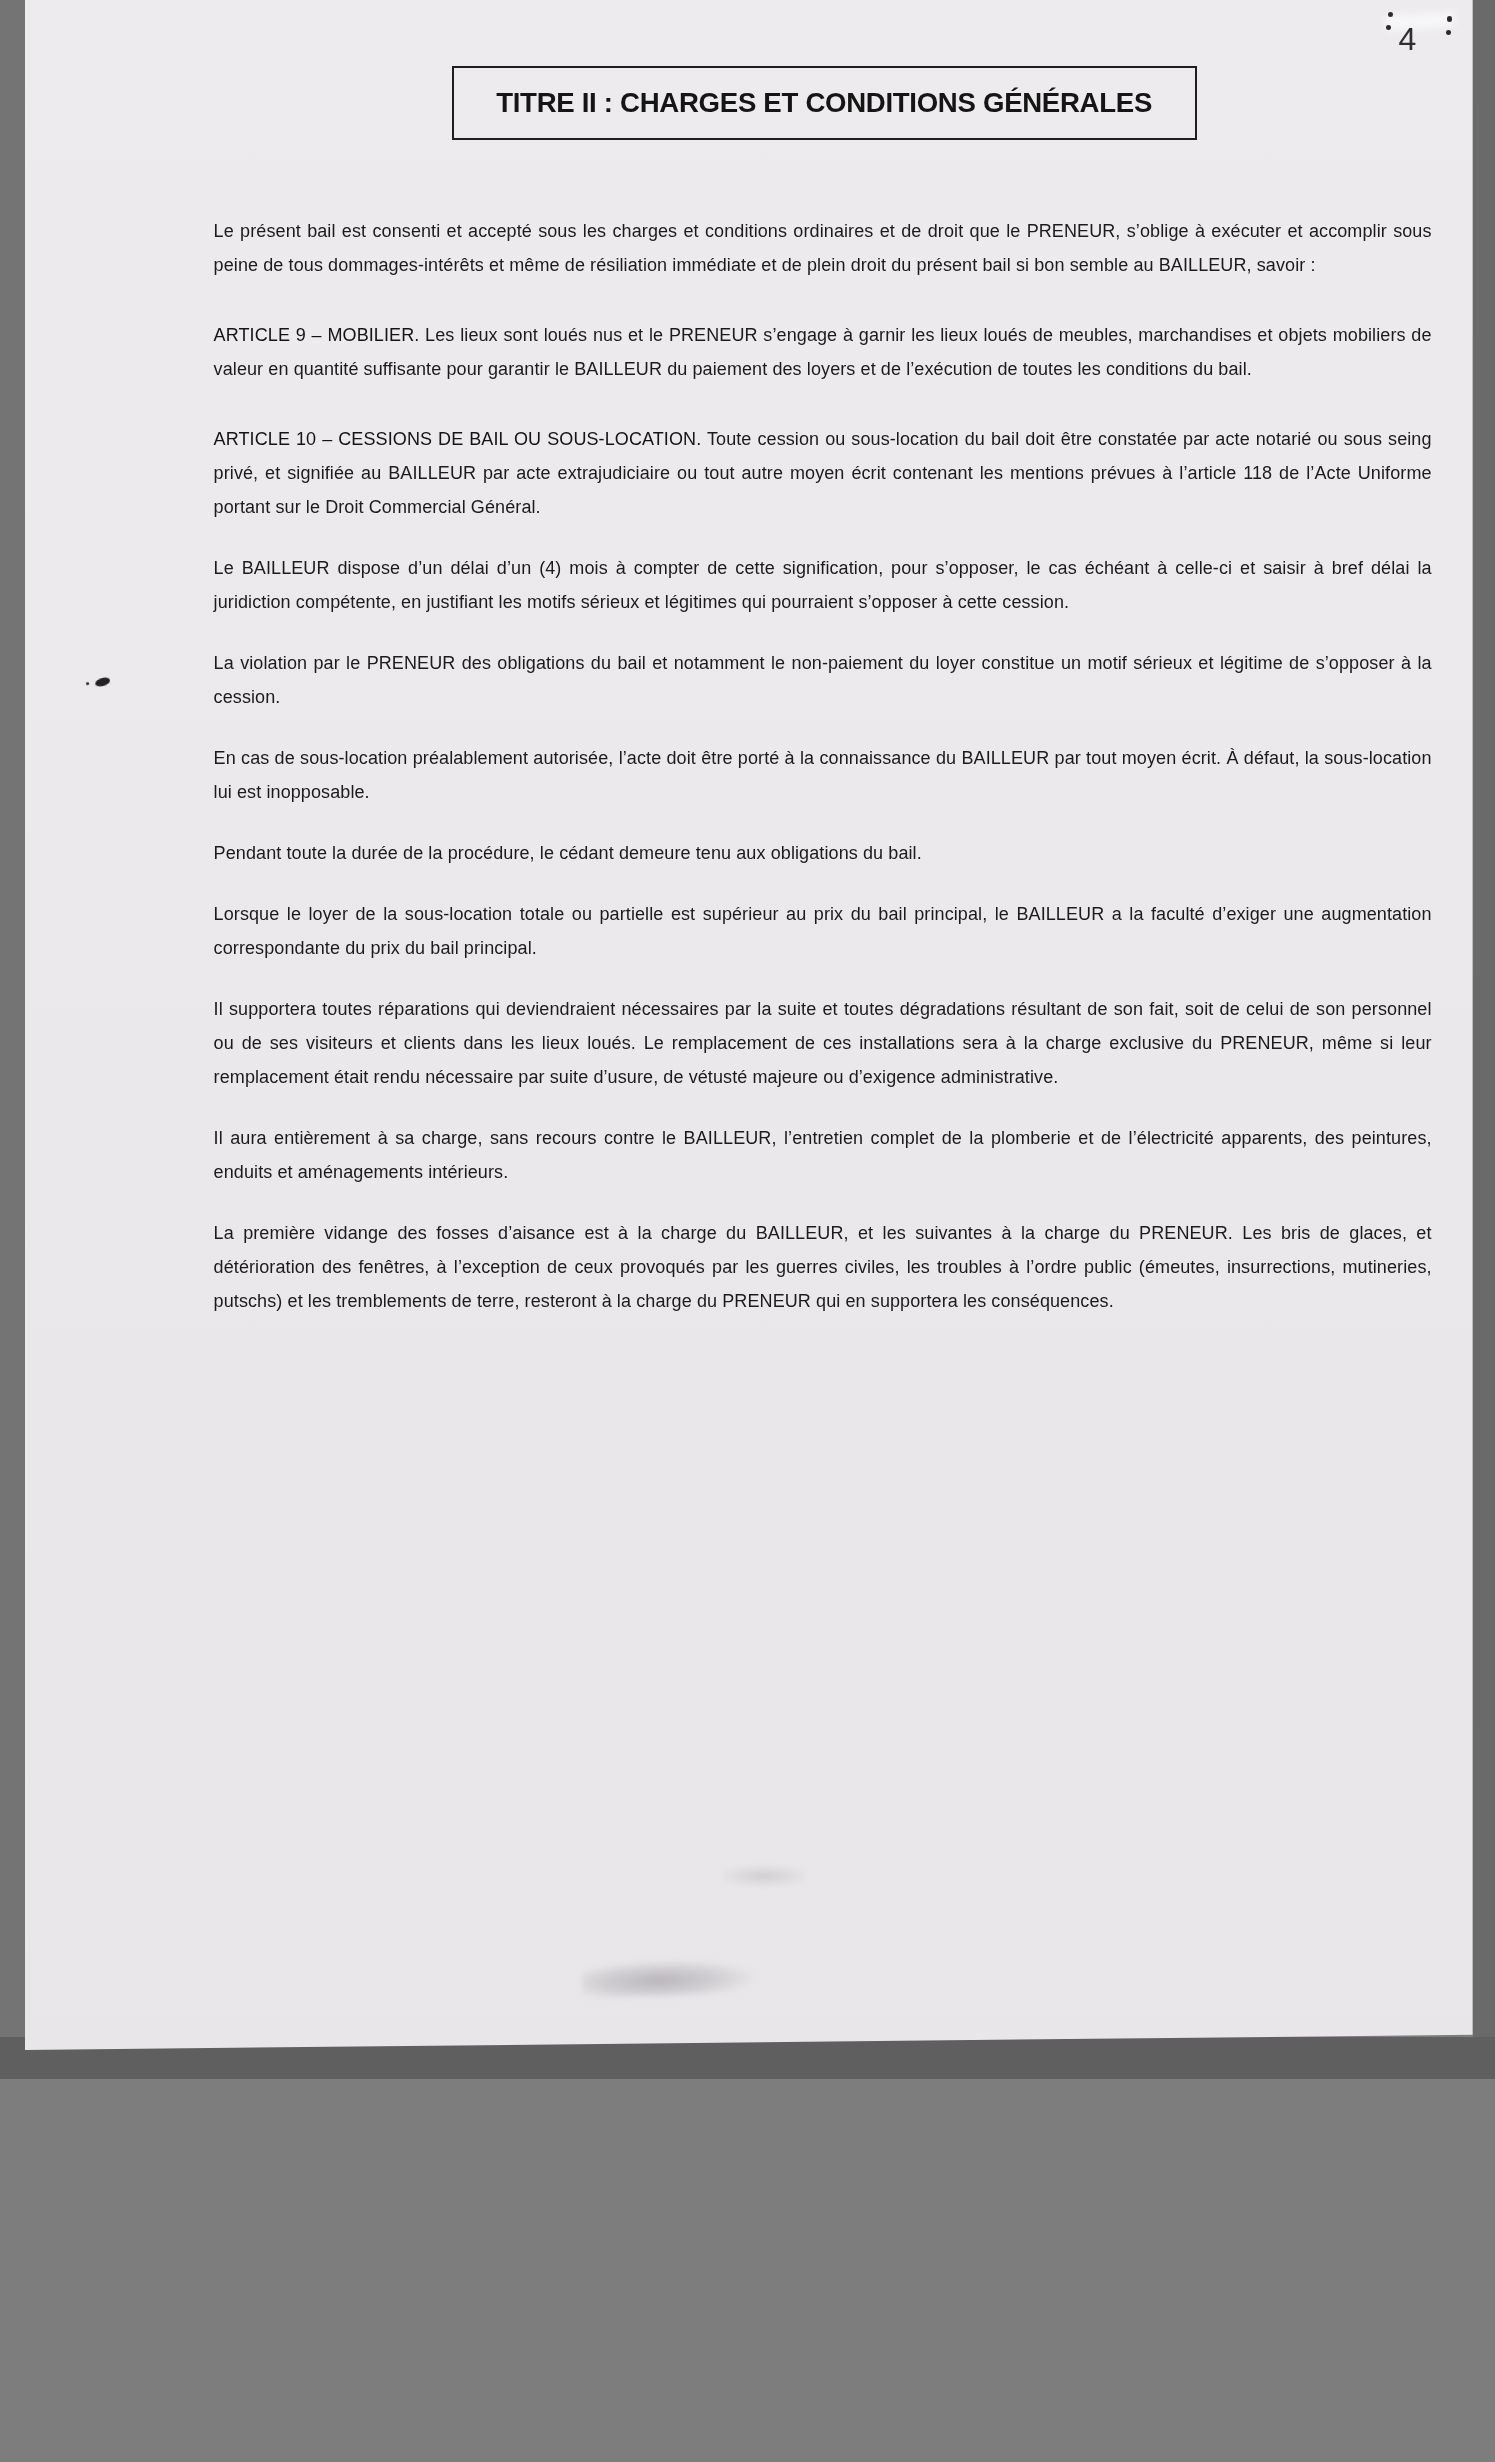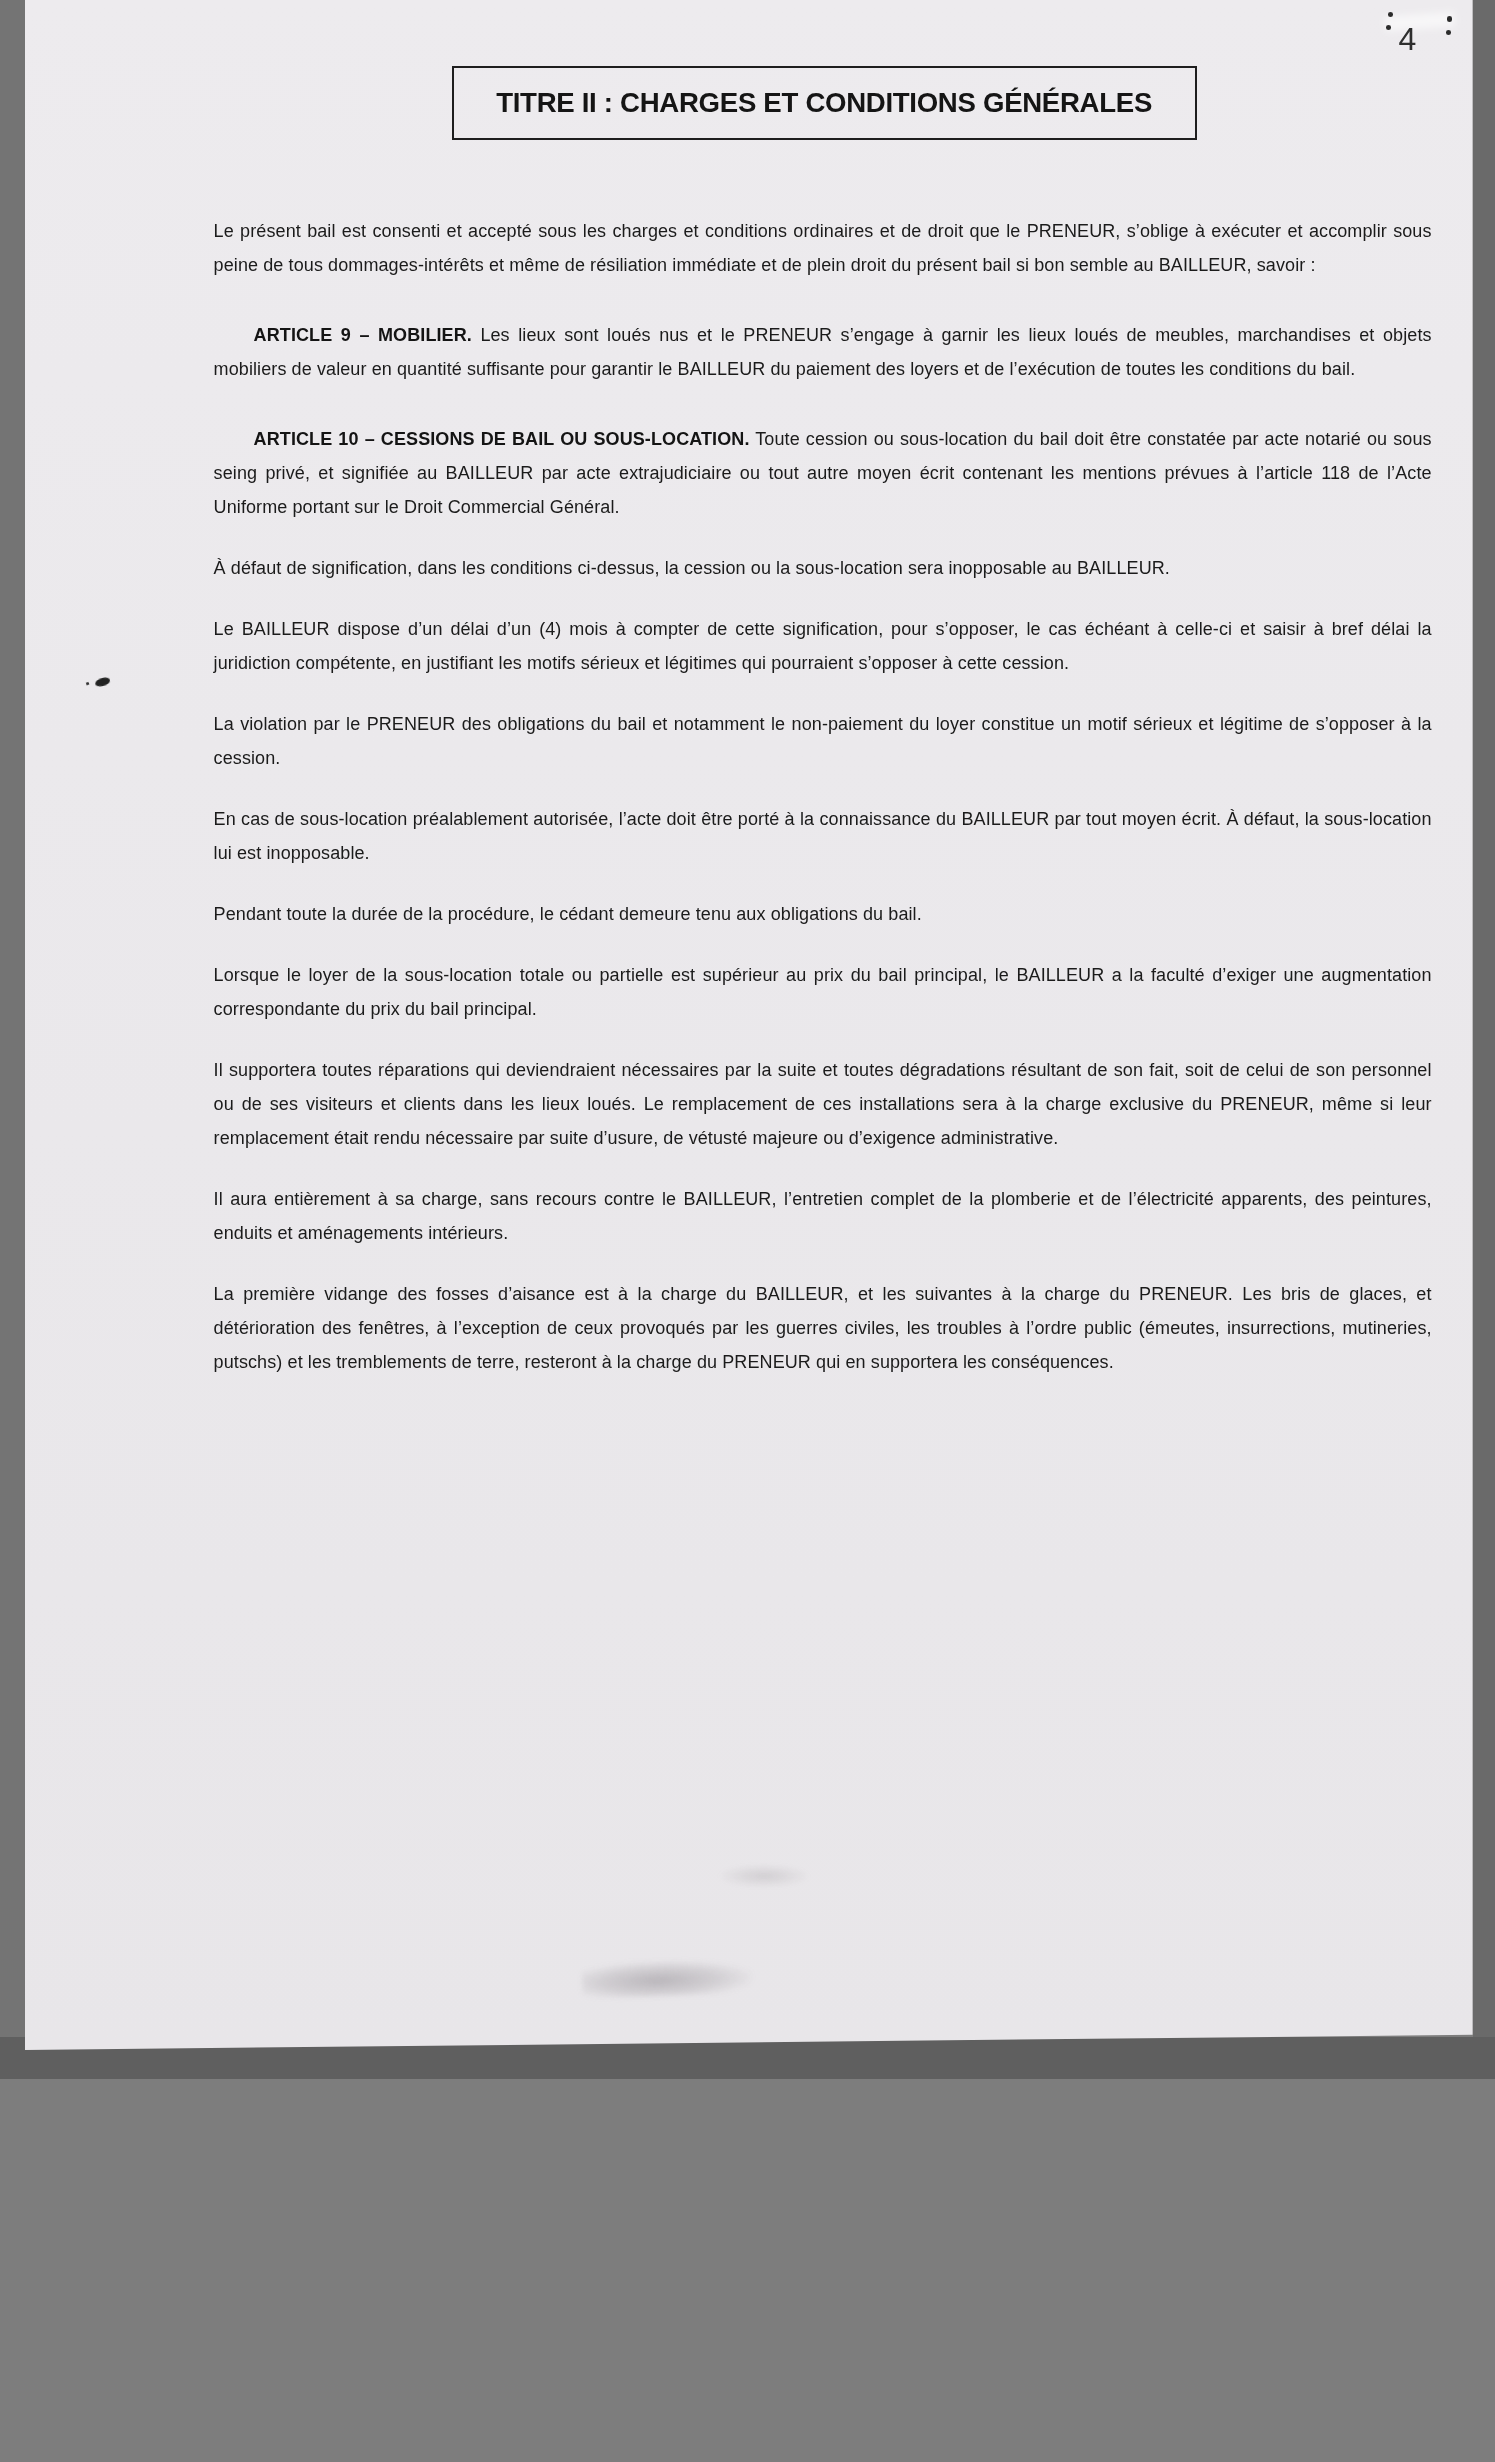--- a/index.html
+++ b/index.html
@@ -82,23 +82,22 @@
     line-height: 34px;
     letter-spacing: 0.1px;
     color: #1b1b1b;
     text-align: justify;
   }
   .para { margin: 0 0 27px 0; }
   .para.sp-lg { margin-bottom: 36px; }
   .para .lead,
   .para.heading,
   .para.subheading {
-    font-weight: bold;
+    font-weight: normal;
     color: #141414;
-    margin-left: 40px;
   }
   .para.heading { letter-spacing: 0.2px; }
   
   .ink-smudge {
     position: absolute; left: 70px; top: 678px;
     width: 15.2px; height: 7.6px;
     background: #222;
     border-radius: 60% 40% 55% 45%;
     transform: rotate(-12deg);
     filter: blur(0.4px);
@@ -150,21 +149,20 @@
   <div class="bleed-smudge-2"></div>
 
   <div class="content">
 
     <p class="para sp-lg">Le présent bail est consenti et accepté sous les charges et conditions ordinaires et de droit que le PRENEUR, s’oblige à exécuter et accomplir sous peine de tous dommages-intérêts et même de résiliation immédiate et de plein droit du présent bail si bon semble au BAILLEUR, savoir :</p>
 
     <p class="para sp-lg"><strong class="lead">ARTICLE 9 – MOBILIER.</strong><span> Les lieux sont loués nus et le PRENEUR s’engage à garnir les lieux loués de meubles, marchandises et objets mobiliers de valeur en quantité suffisante pour garantir le BAILLEUR du paiement des loyers et de l’exécution de toutes les conditions du bail.</span></p>
 
     <p class="para"><strong class="lead">ARTICLE 10 – CESSIONS DE BAIL OU SOUS-LOCATION.</strong><span> Toute cession ou sous-location du bail doit être constatée par acte notarié ou sous seing privé, et signifiée au  BAILLEUR par acte extrajudiciaire ou tout autre moyen écrit contenant les mentions prévues à l’article 118 de l’Acte Uniforme portant sur le Droit Commercial Général.</span></p>
 
-    <p class="para">À défaut de signification, dans les conditions ci-dessus, la cession ou la sous-location sera inopposable au BAILLEUR.</p>
 
     <p class="para">Le BAILLEUR dispose d’un délai d’un (4) mois à compter de cette signification, pour s’opposer, le cas échéant à celle-ci et saisir à bref délai la juridiction compétente, en justifiant les motifs sérieux et légitimes qui pourraient s’opposer à cette cession.</p>
 
     <p class="para">La violation par le PRENEUR des obligations du bail et notamment le non-paiement du loyer constitue un motif sérieux et légitime de s’opposer à la cession.</p>
 
     <p class="para">En cas de sous-location préalablement autorisée, l’acte doit être porté à la connaissance du BAILLEUR par tout moyen écrit. À défaut, la sous-location lui est inopposable.</p>
 
     <p class="para">Pendant toute la durée de la procédure, le cédant demeure tenu aux obligations du bail.</p>
 
     <p class="para">Lorsque le loyer de la sous-location totale ou partielle est supérieur au prix du bail principal, le BAILLEUR a la faculté d’exiger une augmentation correspondante du prix du bail principal.</p>

